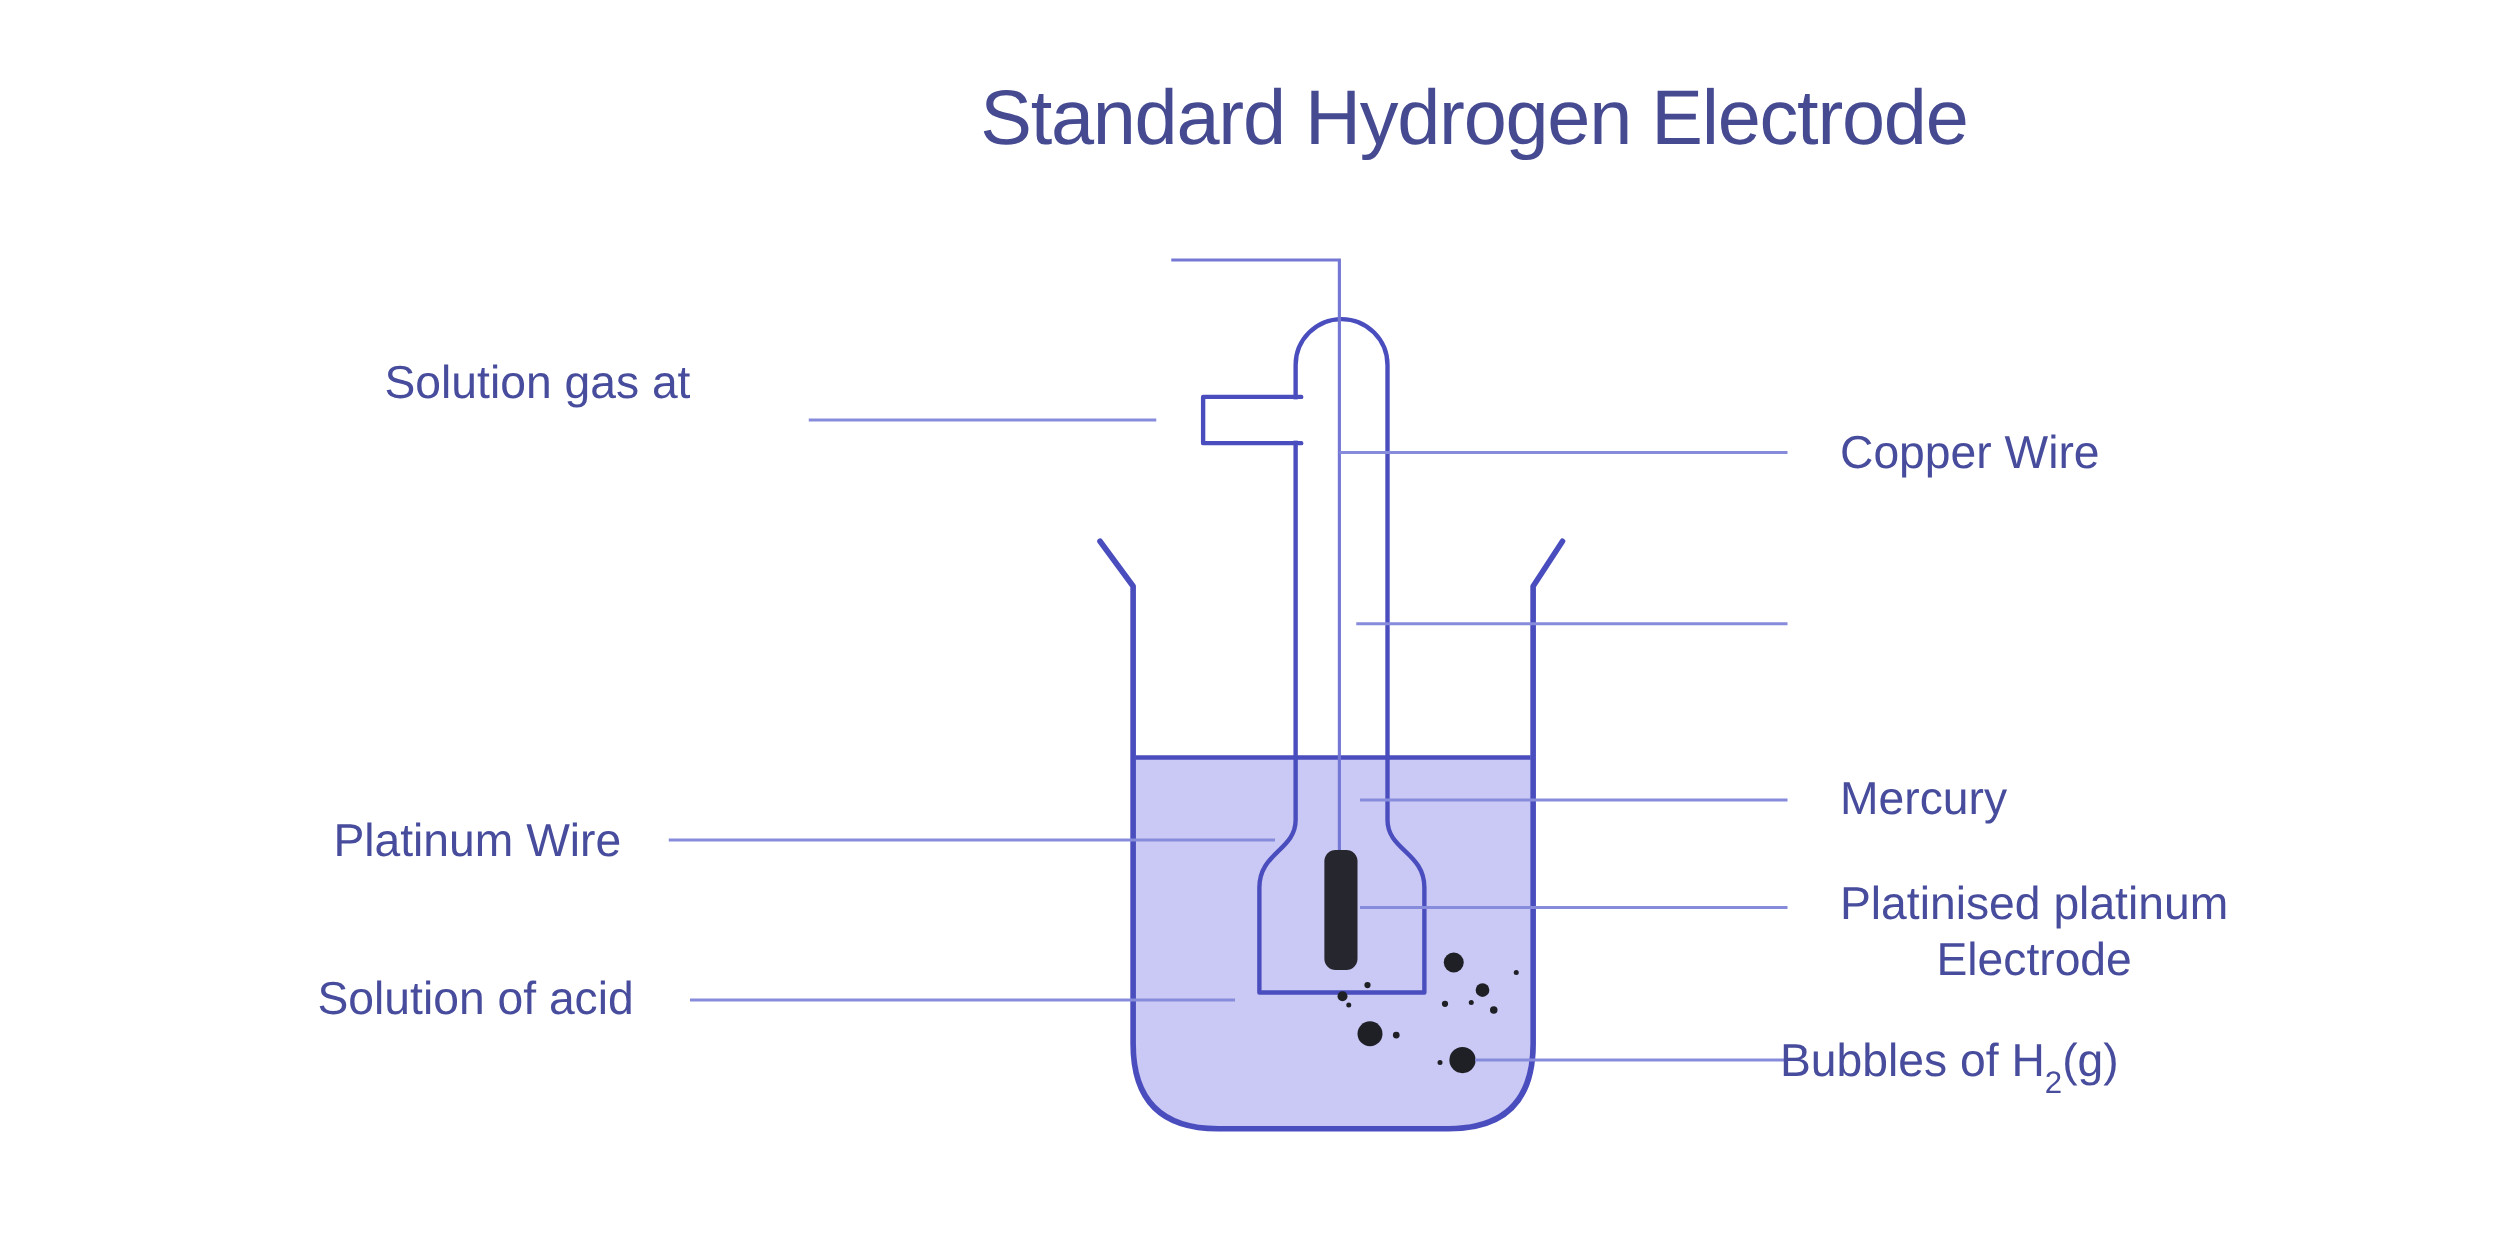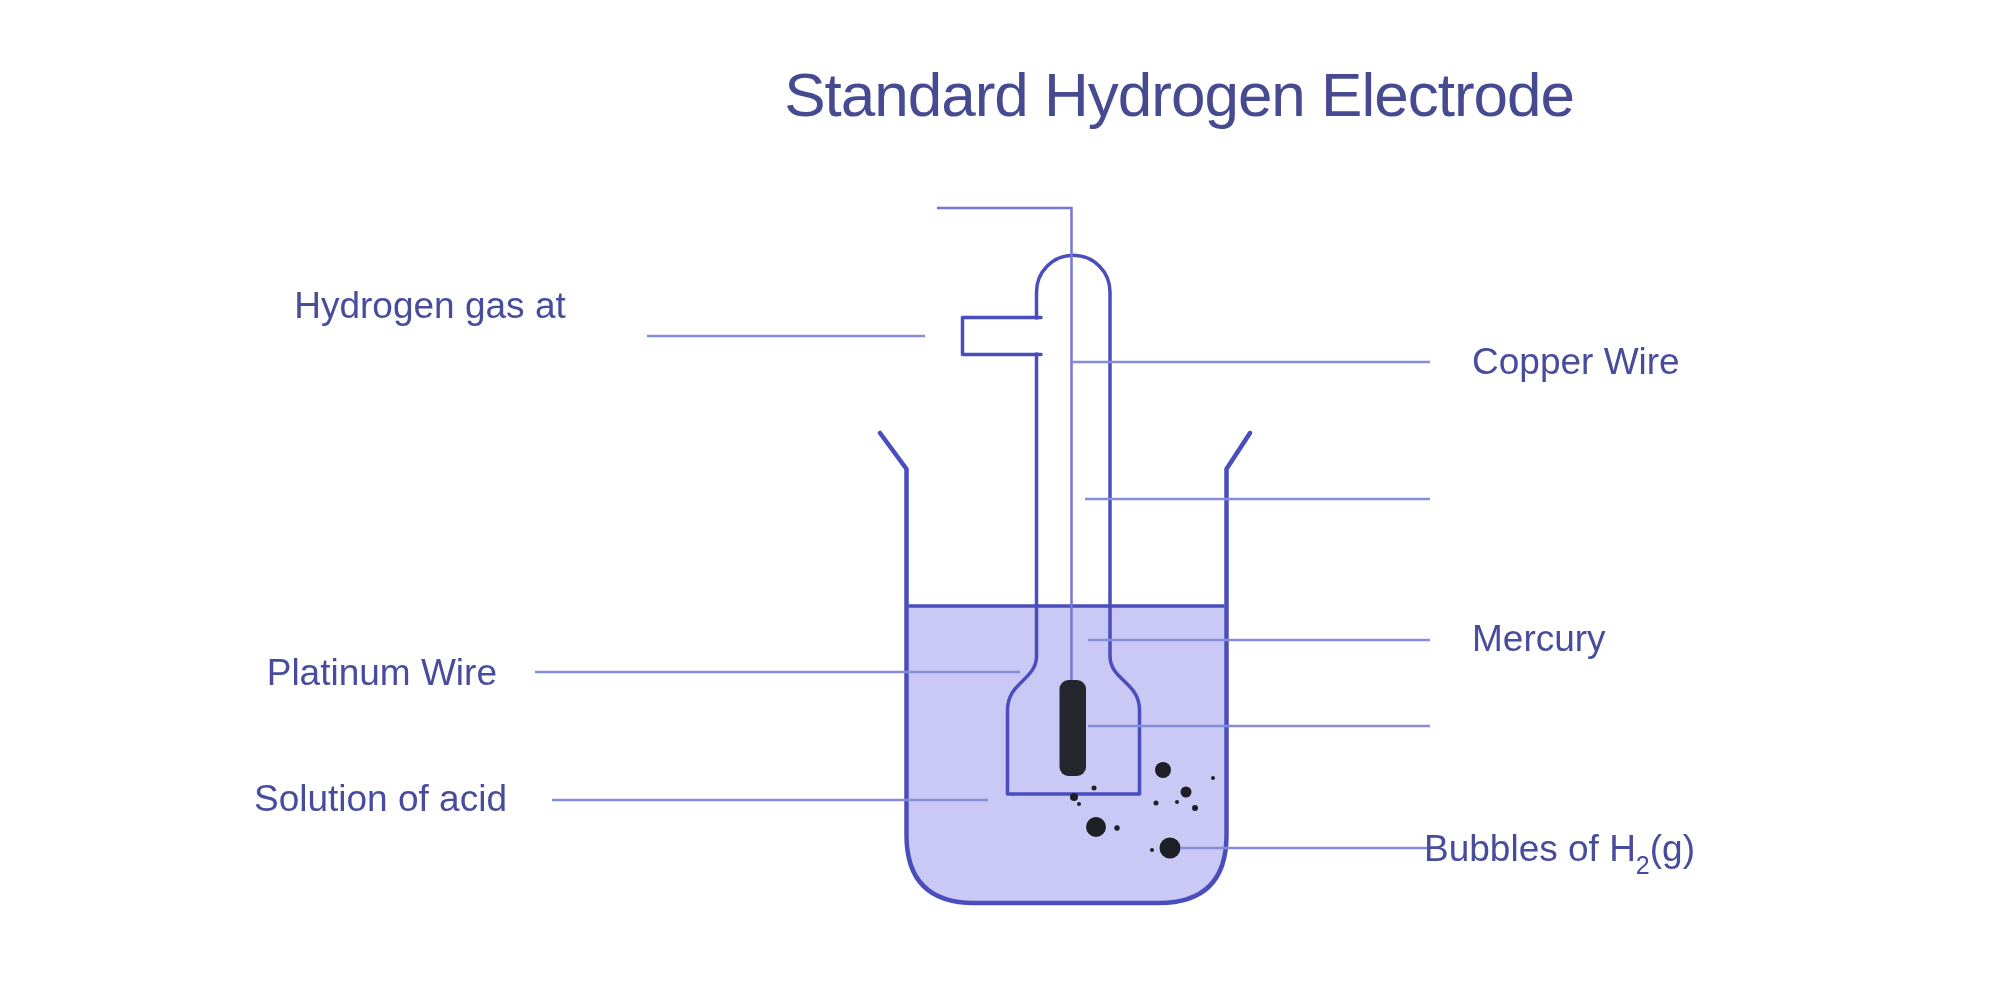--- a/index.html
+++ b/index.html
@@ -101,30 +101,34 @@
     <line class="leader" x1="1088" y1="640" x2="1430" y2="640"></line>
     <line class="leader" x1="535" y1="672" x2="1020" y2="672"></line>
     <line class="leader" x1="1088" y1="726" x2="1430" y2="726"></line>
     <line class="leader" x1="552" y1="800" x2="988" y2="800"></line>
     <line class="leader" x1="1180" y1="848" x2="1430" y2="848"></line>
   </svg>
 
   <div class="title">Standard Hydrogen Electrode</div>
 
   <div class="lbl align-center" style="left:230px;top:283px;width:400px;">
-    <div>Hydrogen gas at</div>
+    <div>Solution gas at</div>
   </div>
 
   <div class="lbl align-right" style="left:107px;top:776px;width:400px;">Solution of acid</div>
 
   <div class="lbl align-right" style="left:97px;top:650px;width:400px;">Platinum Wire</div>
 
   <div class="lbl right-col" style="left:1472px;top:339px;">Copper Wire</div>
 
 
   <div class="lbl right-col" style="left:1472px;top:616px;">Mercury</div>
 
+  <div class="lbl right-col" style="left:1472px;top:700px;">
+    <div>Platinised platinum</div>
+    <div>Electrode</div>
+  </div>
 
   <div class="lbl right-col" style="left:1424px;top:826px;">
     <span>Bubbles of H</span><span class="subscript">2</span><span>(g)</span>
   </div>
 
 </div>
 
 </body></html>

